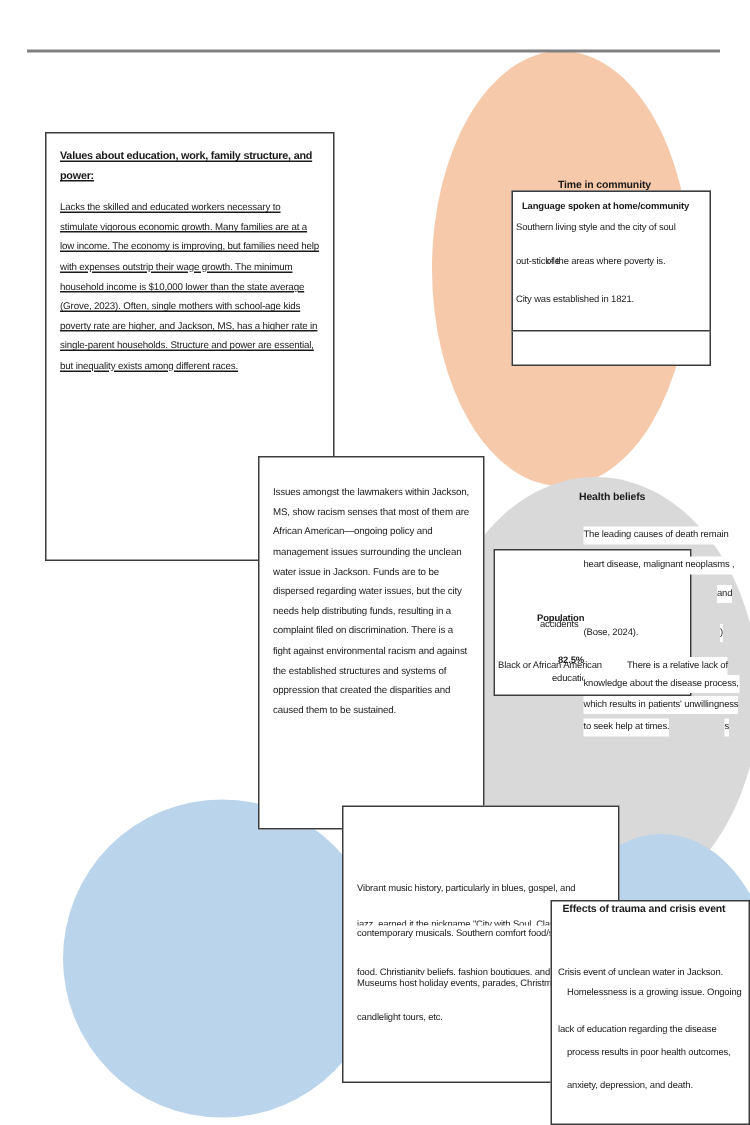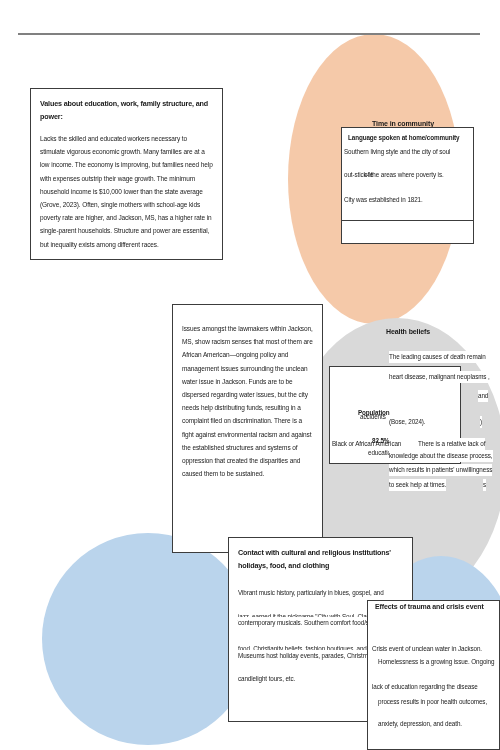--- a/index.html
+++ b/index.html
@@ -104,21 +104,21 @@
     background: #ffffff;
     font-size: 6.3px;
     line-height: 12px;
     color: #1a1a1a;
     letter-spacing: -0.1px;
   }
   .frag.nobg { background: transparent; }
   .frag.b { font-weight: bold; }
 
   
-  #box-values      { left: 30px;  top: 88px;  width: 193px; height: 172px; }
+  #box-values      { left: 30px;  top: 88px;  width: 193px; height: 286px; text-decoration: underline; }
   #box-oppression  { left: 172px; top: 304px; width: 151px; height: 249px; }
   #box-language    { left: 341px; top: 127px; width: 133px; height: 94px;  }
   #box-language-outer { left: 341px; top: 127px; width: 133px; height: 117px; }
   #box-population  { left: 329px; top: 366px; width: 132px; height: 98px;  }
   #box-contact     { left: 228px; top: 537px; width: 185px; height: 185px; }
   #box-trauma      { left: 367px; top: 600px; width: 133px; height: 150px; }
 
   .layer-wrap { position: absolute; inset: 0; }
 </style>
 </head>
@@ -177,21 +177,20 @@
       <div class="frag nobg b" style="left:28px; top:40px; z-index:3;">Population</div>
       <div class="frag nobg" style="left:30px; top:44px; z-index:3;">accidents</div>
       <div class="frag nobg" style="left:2px; top:71px; z-index:3;">Black or African American</div>
       <div class="frag nobg b" style="left:42px; top:68px; z-index:4;">82.5%</div>
       <div class="frag nobg" style="left:38px; top:80px; z-index:4;">education or</div>
     </div>
   </div>
 
   <div class="tbox" id="box-contact">
     <div class="layer-wrap">
-      <div class="h" style="position:absolute; left:9px; top:8px; width:165px;">Contact with cultural and religious institutions' holidays, food, and clothing</div>
       <div class="frag" style="left:9px; top:49px;">Vibrant music history, particularly in blues, gospel, and</div>
       <div class="frag" style="left:9px; top:73px;">jazz, earned it the nickname "City with Soul. Classical &amp;</div>
       <div class="frag" style="left:9px; top:79px;">contemporary musicals. Southern comfort food/soul</div>
       <div class="frag" style="left:9px; top:105px;">food, Christianity beliefs, fashion boutiques, and malls.</div>
       <div class="frag" style="left:9px; top:112px;">Museums host holiday events, parades, Christmas</div>
       <div class="frag" style="left:9px; top:135px;">candlelight tours, etc.</div>
     </div>
   </div>
 
   <div class="freehead" style="left:375px; top:603px; z-index:6;">Effects of trauma and crisis event</div>

